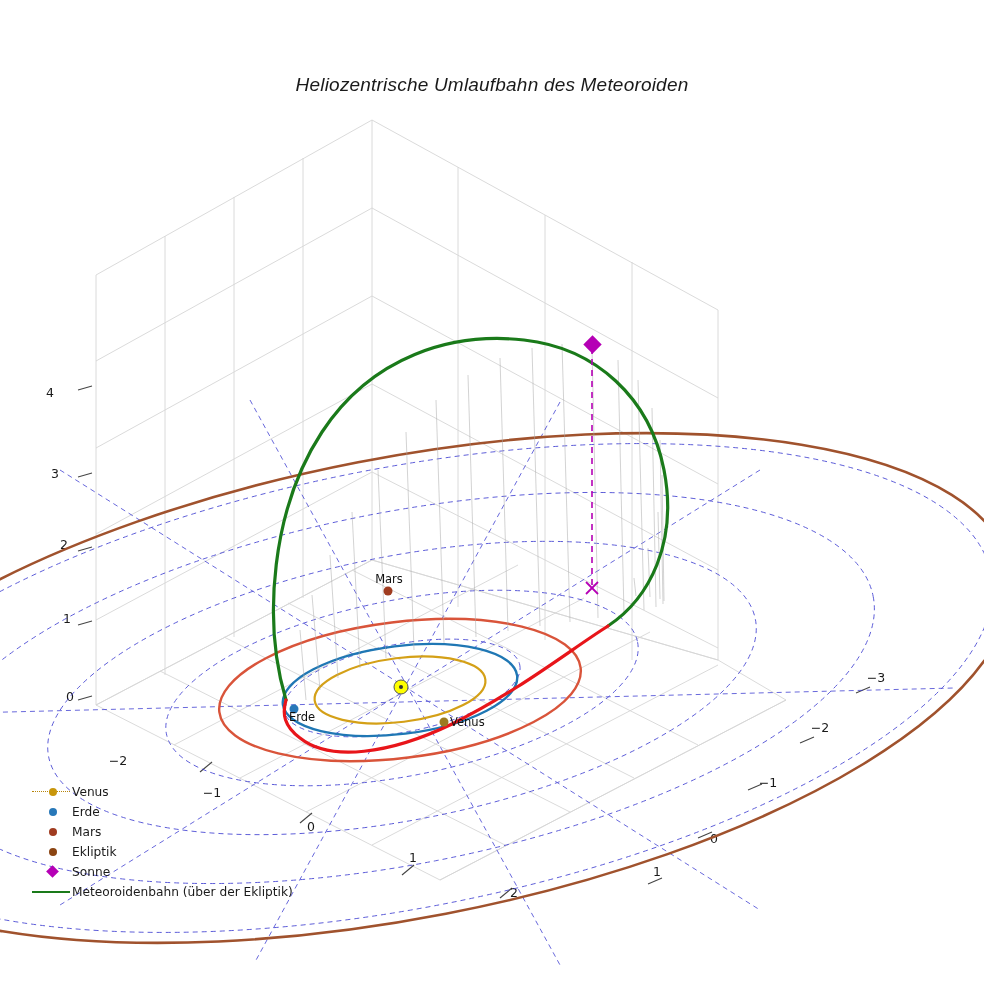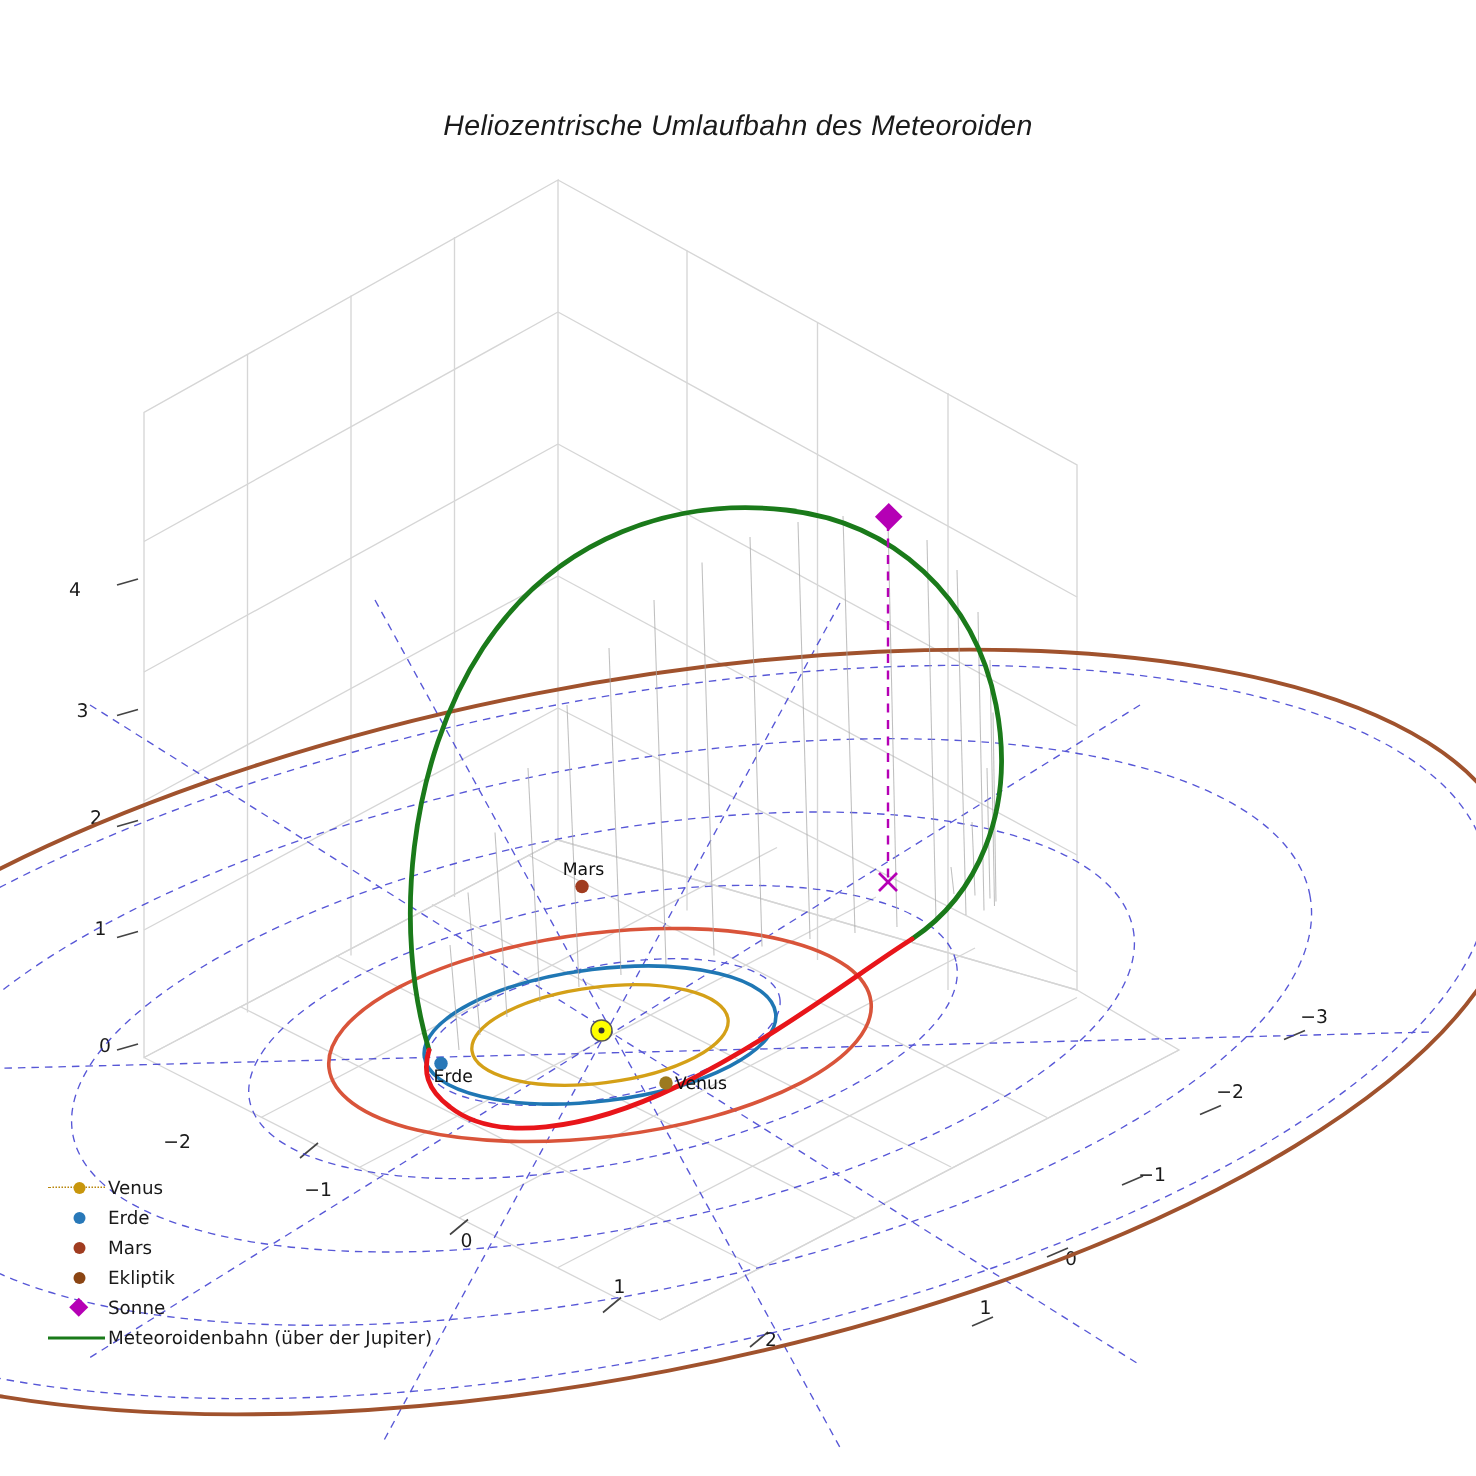--- a/index.html
+++ b/index.html
@@ -290,17 +290,17 @@
     <div class="legend-row">
       <span class="legend-key">
         <span class="mk diamond" style="background:#b500b5"></span>
       </span>
       <span class="legend-label">Sonne</span>
     </div>
     <div class="legend-row">
       <span class="legend-key">
         <span class="ln" style="background:#1a7a1a"></span>
       </span>
-      <span class="legend-label">Meteoroidenbahn (über der Jupiter)</span>
+      <span class="legend-label">Meteoroidenbahn (über der Ekliptik)</span>
     </div>
   </div>
 
 </div>
 
 </body></html>

